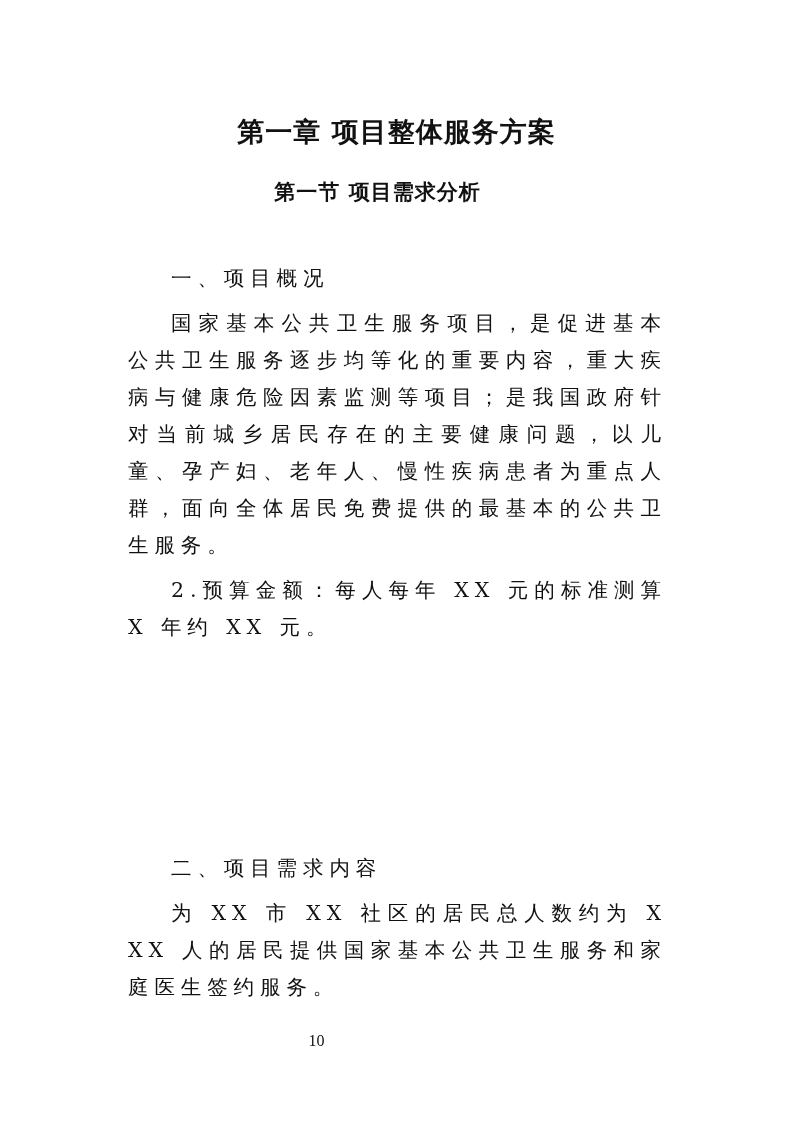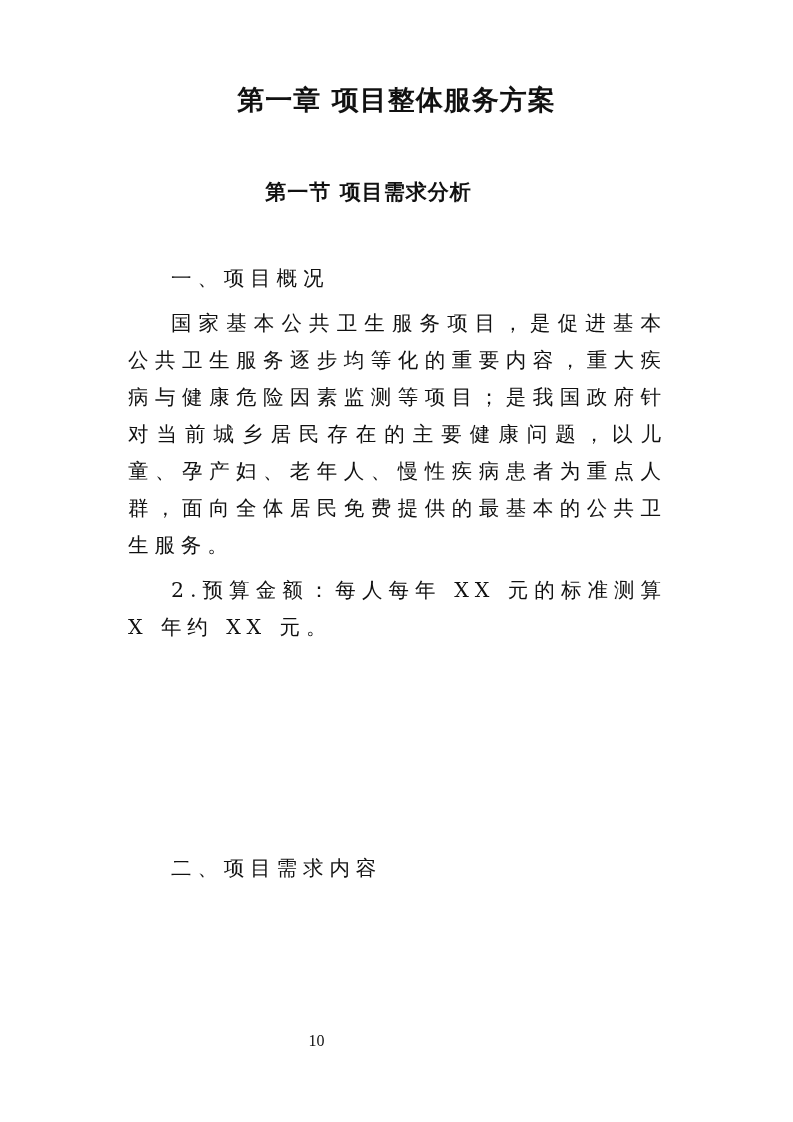--- a/index.html
+++ b/index.html
@@ -16,35 +16,35 @@
       font-family: "DejaVu Serif", "Liberation Serif", serif;
     }
     .page {
       position: absolute;
       left: 0; top: 0;
       width: 793px;
       height: 1122px;
     }
     .chapter-title {
       position: absolute;
-      top: 80px;
+      top: 112px;
       left: 0;
       width: 793px;
       text-align: center;
       font-family: "DejaVu Sans", "Liberation Sans", sans-serif;
       font-weight: bold;
       font-size: 27px;
       letter-spacing: 1px;
       line-height: 40px;
       margin: 0;
     }
     .section-title {
       position: absolute;
       top: 172px;
-      left: 8px;
+      left: 17px;
       width: 721px;
       text-align: center;
       font-family: "DejaVu Sans", "Liberation Sans", sans-serif;
       font-weight: bold;
       font-size: 21px;
       letter-spacing: 1px;
       line-height: 40px;
       margin: 0;
     }
     .body {
@@ -90,17 +90,18 @@
   <h2 class="section-title">第一节  项目需求分析</h2>
 
   <div class="body" id="block1">
     <p class="heading-line">一、项目概况</p>
     <p>国家基本公共卫生服务项目，是促进基本公共卫生服务逐步均等化的重要内容，重大疾病与健康危险因素监测等项目；是我国政府针对当前城乡居民存在的主要健康问题，以儿童、孕产妇、老年人、慢性疾病患者为重点人群，面向全体居民免费提供的最基本的公共卫生服务。</p>
     <p>2.预算金额：每人每年 XX 元的标准测算 X 年约 XX 元。</p>
   </div>
 
   <div class="body" id="block2">
     <p class="heading-line">二、项目需求内容</p>
+    <p>为 XX 市 XX 社区的居民总人数约为 XXX 人的居民提供国家基本公共卫生服务和家庭医生签约服务。</p>
   </div>
 
   <div class="page-number">10</div>
 
 </div>
 
 </body></html>

